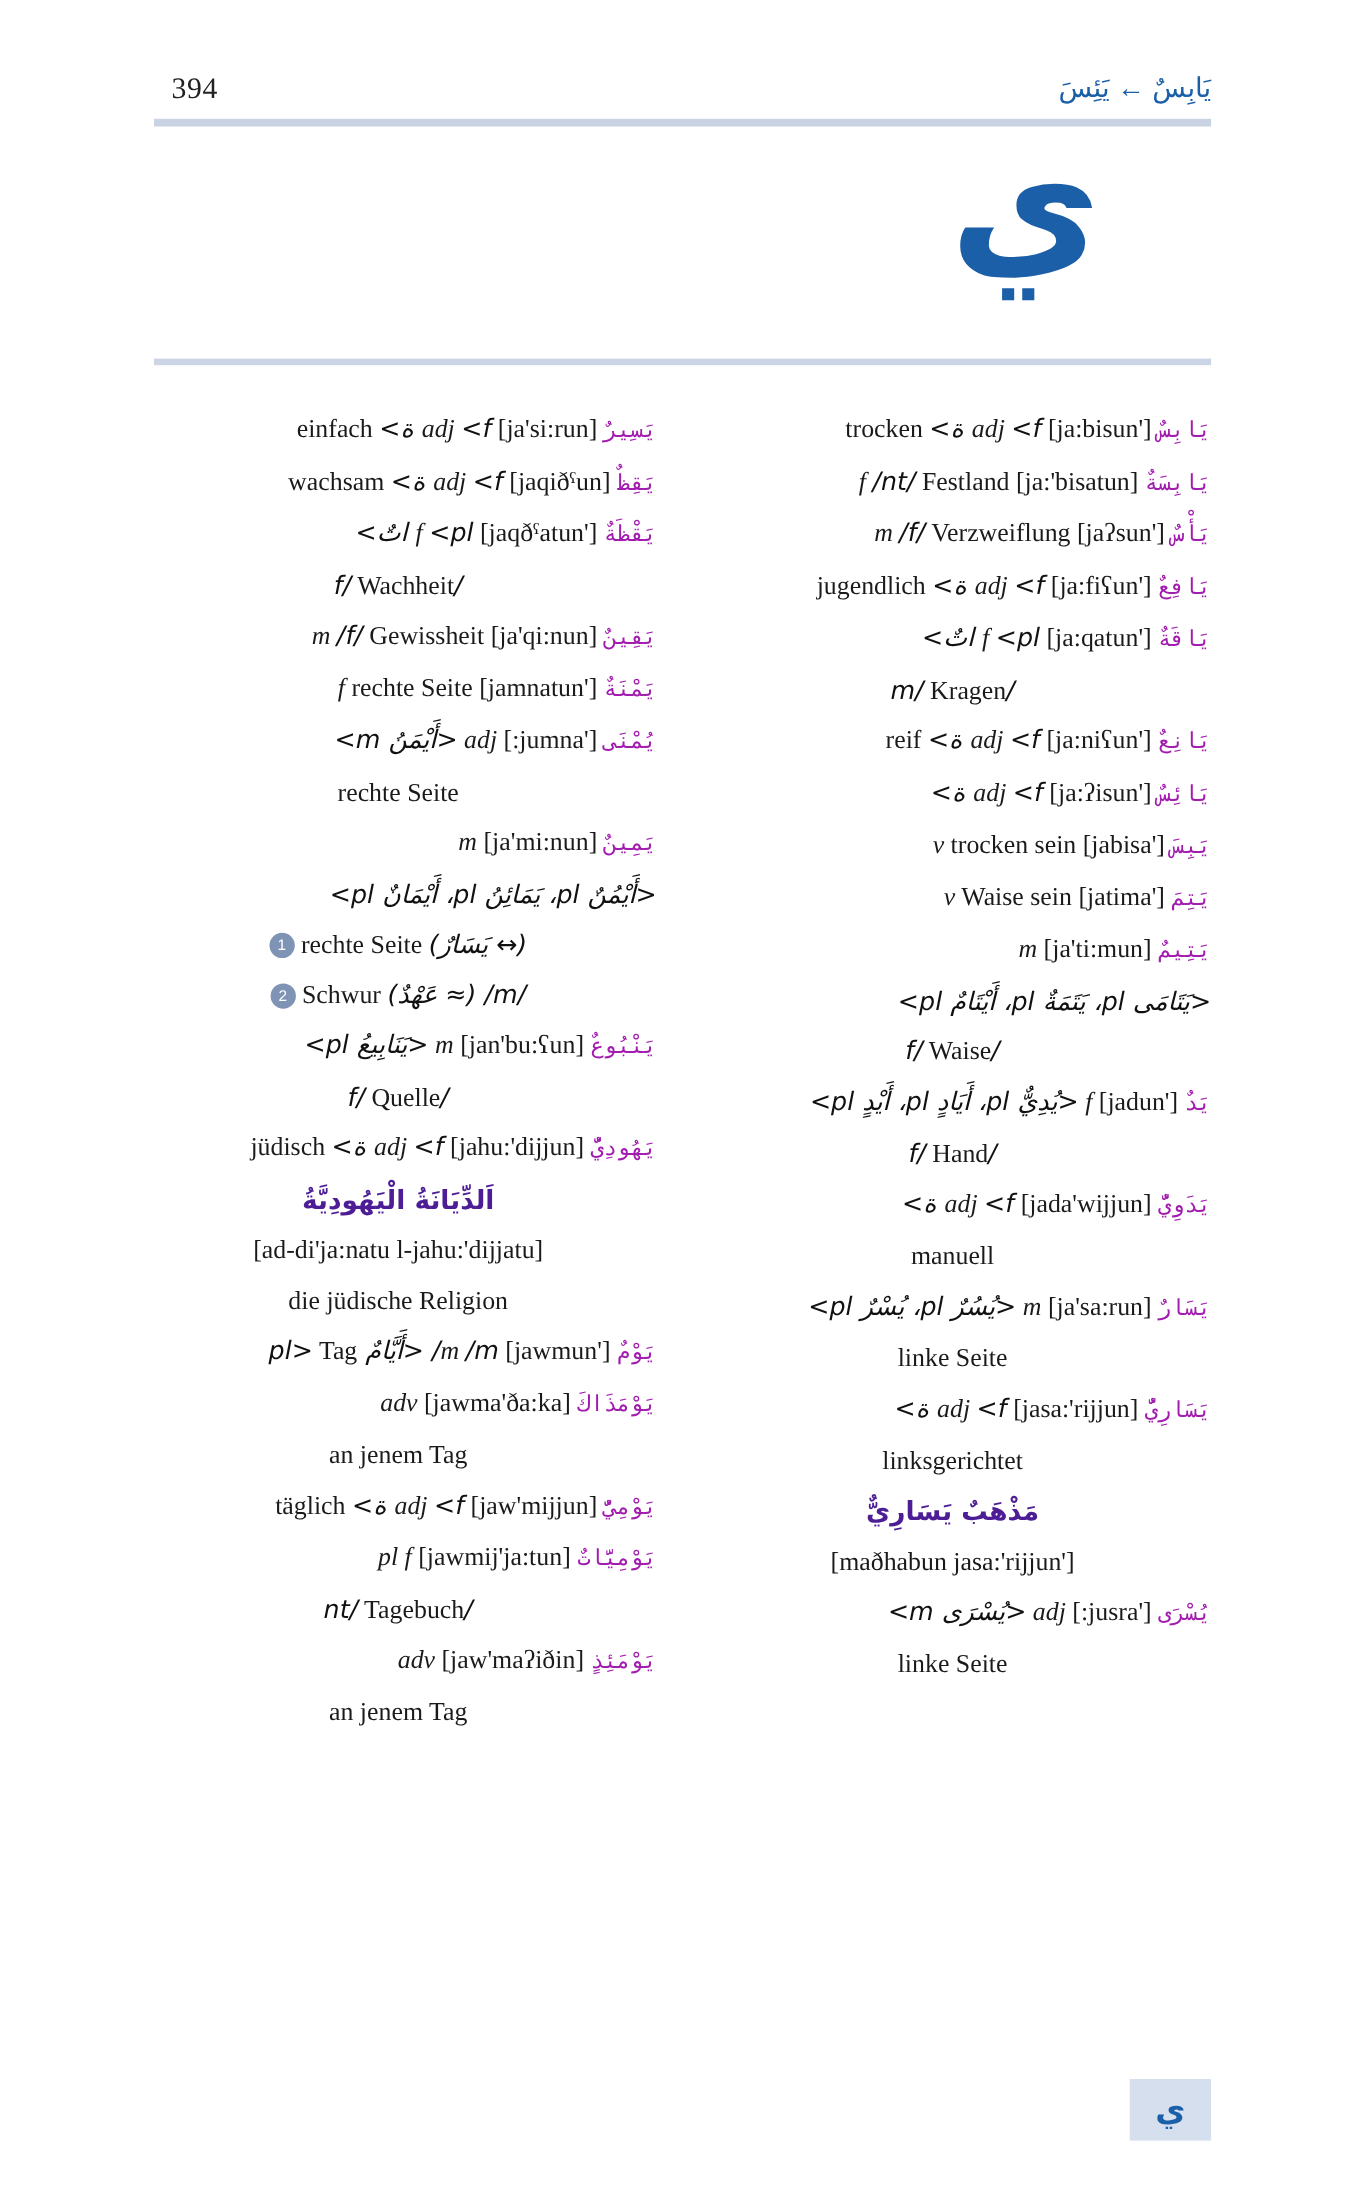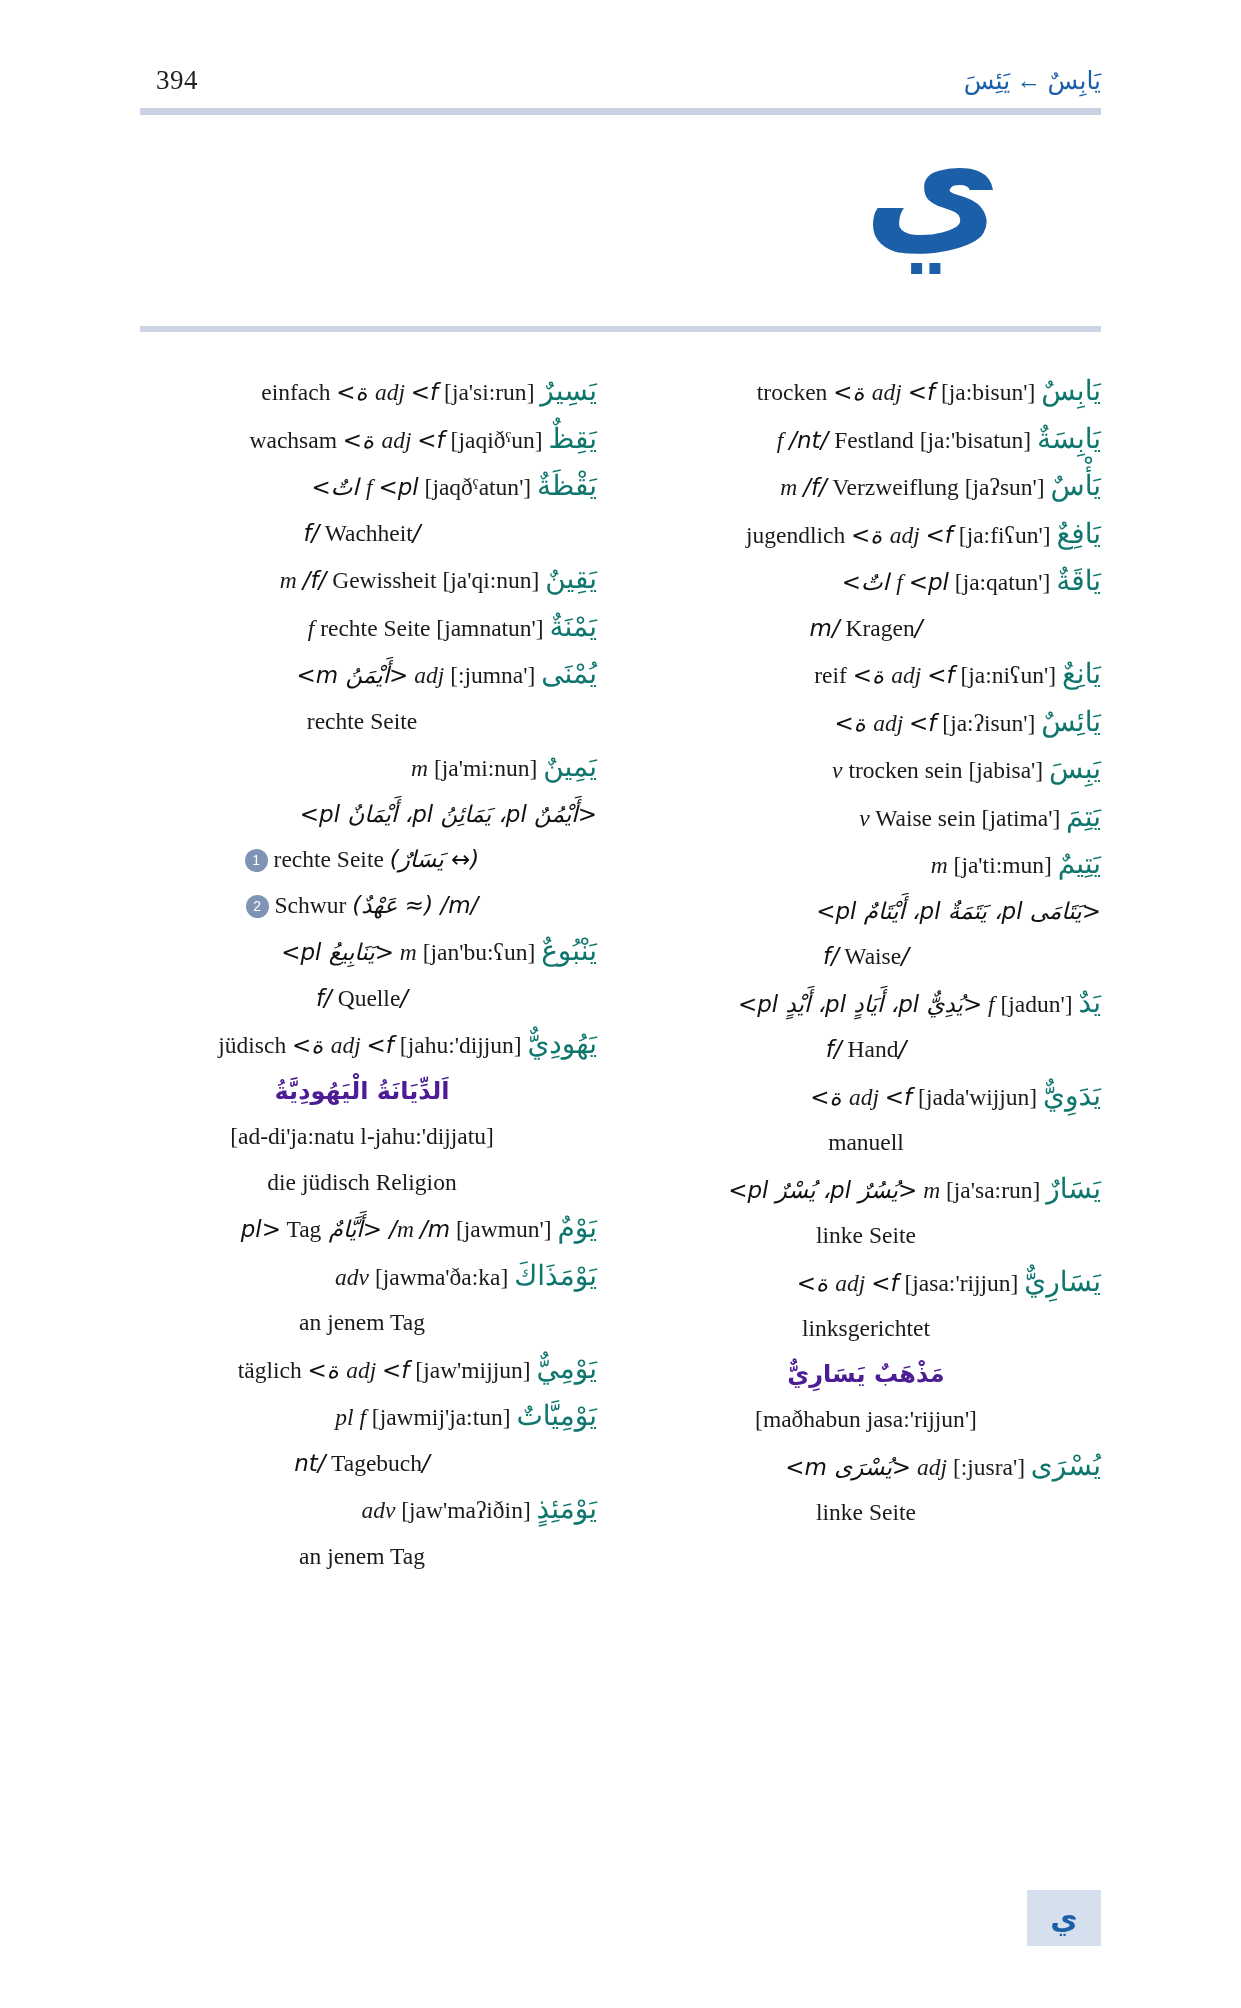--- a/index.html
+++ b/index.html
@@ -33,21 +33,21 @@
   }
   .folio {
     font-size: 27px;
     color: #222;
     letter-spacing: 0.5px;
   }
   .running-head {
     font-size: 25px;
     color: #1b5fa8;
     direction: rtl;
-    font-family: Liberation Serif, serif;
+    font-family: Liberation Sans, sans-serif;
   }
   .rule {
     position: absolute;
     left: 140px;
     right: 140px;
     height: 7px;
     background: #c9d3e4;
   }
   .rule-top { top: 108px; }
   .rule-bottom { top: 326px; height: 6px; background: #ccd5e5; }
@@ -88,23 +88,23 @@
   .line {
     direction: rtl;
     text-align: right;
     font-size: 23.5px;
     line-height: 45.5px;
     white-space: nowrap;
     font-family: "Liberation Serif", serif;
   }
   .line.center { text-align: center; }
   .ar {
-    color: #0f766e;
-    font-family: Liberation Sans, sans-serif;
-    font-size: 28px;
+    color: #a21caf;
+    font-family: Liberation Mono, monospace;
+    font-size: 20px;
   }
   .ar-b {
     color: #4c1d95;
     font-family: "DejaVu Sans", sans-serif;
     font-weight: 700;
     font-size: 24px;
   }
   .ar-plain {
     color: #111;
     font-family: "DejaVu Sans", sans-serif;
@@ -203,21 +203,21 @@
         <div class="line center"><span class="de">rechte Seite</span></div>
         <div class="line"><span class="ar">يَمِينٌ</span> <span class="ipa">[ja'mi:nun]</span> <span class="it">m</span></div>
         <div class="line"><span class="ar-plain it">&lt;أَيْمُنٌ pl، يَمَائِنُ pl، أَيْمَانٌ pl&gt;</span></div>
         <div class="line center"><span class="ar-plain it">(↔ يَسَارٌ)</span> <span class="de">rechte Seite</span> <span class="num">1</span></div>
         <div class="line center"><span class="ar-plain it">/m/ (≈ عَهْدٌ)</span> <span class="de">Schwur</span> <span class="num">2</span></div>
         <div class="line"><span class="ar">يَنْبُوعٌ</span> <span class="ipa">[jan'bu:ʕun]</span> <span class="it">m</span> <span class="ar-plain it">&lt;يَنَابِيعُ pl&gt;</span></div>
         <div class="line center"><span class="ar-plain it">/f/</span> <span class="de">Quelle</span></div>
         <div class="line"><span class="ar">يَهُودِيٌّ</span> <span class="ipa">[jahu:'dijjun]</span> <span class="it">adj</span> <span class="ar-plain it">&lt;f&nbsp;ة&gt;</span> <span class="de">jüdisch</span></div>
         <div class="line center"><span class="ar-b">اَلدِّيَانَةُ الْيَهُودِيَّةُ</span></div>
         <div class="line center"><span class="ipa">[ad-di'ja:natu l-jahu:'dijjatu]</span></div>
-        <div class="line center"><span class="de">die jüdisch Religion</span></div>
+        <div class="line center"><span class="de">die jüdische Religion</span></div>
         <div class="line"><span class="ar">يَوْمٌ</span> <span class="ipa">['jawmun]</span> <span class="it">m</span> <span class="ar-plain it">/m/ &lt;أَيَّامٌ pl&gt;</span> <span class="de">Tag</span></div>
         <div class="line"><span class="ar">يَوْمَذَاكَ</span> <span class="ipa">[jawma'ða:ka]</span> <span class="it">adv</span></div>
         <div class="line center"><span class="de">an jenem Tag</span></div>
         <div class="line"><span class="ar">يَوْمِيٌّ</span> <span class="ipa">[jaw'mijjun]</span> <span class="it">adj</span> <span class="ar-plain it">&lt;f&nbsp;ة&gt;</span> <span class="de">täglich</span></div>
         <div class="line"><span class="ar">يَوْمِيَّاتٌ</span> <span class="ipa">[jawmij'ja:tun]</span> <span class="it">pl f</span></div>
         <div class="line center"><span class="ar-plain it">/nt/</span> <span class="de">Tagebuch</span></div>
         <div class="line"><span class="ar">يَوْمَئِذٍ</span> <span class="ipa">[jaw'maʔiðin]</span> <span class="it">adv</span></div>
         <div class="line center"><span class="de">an jenem Tag</span></div>
       </div>
   </div>

